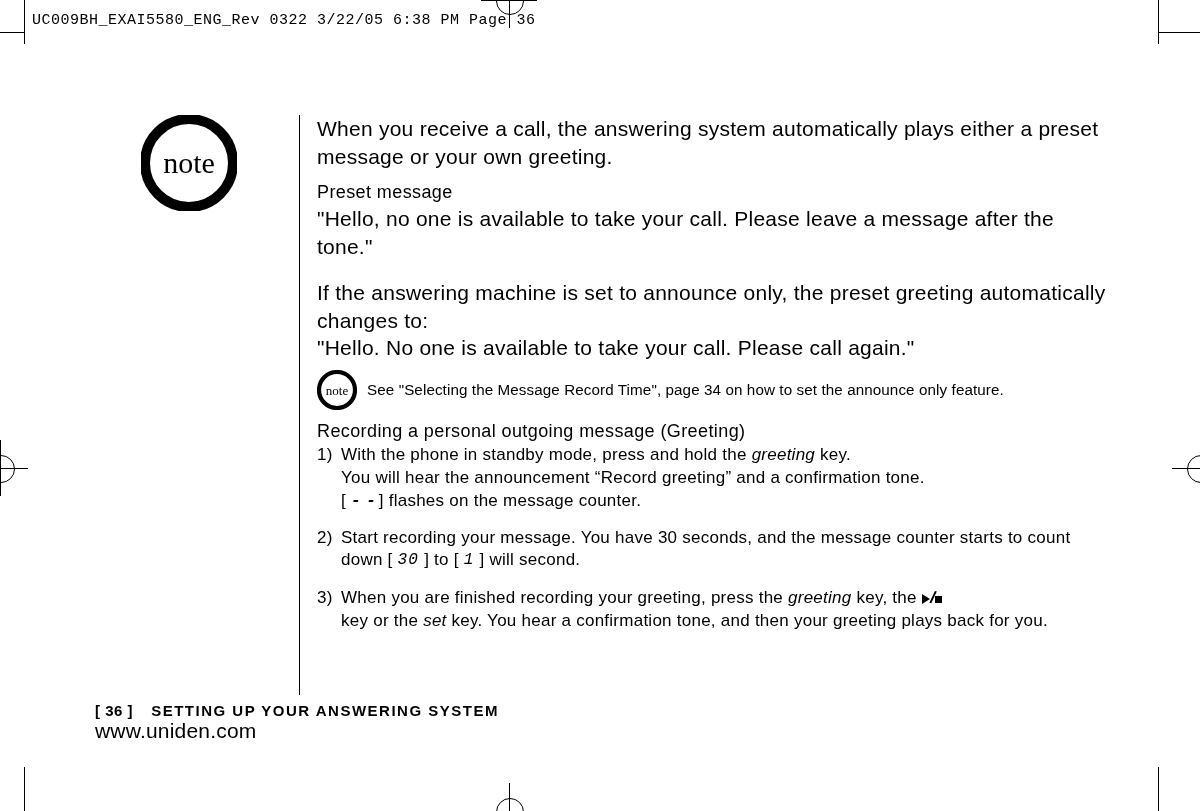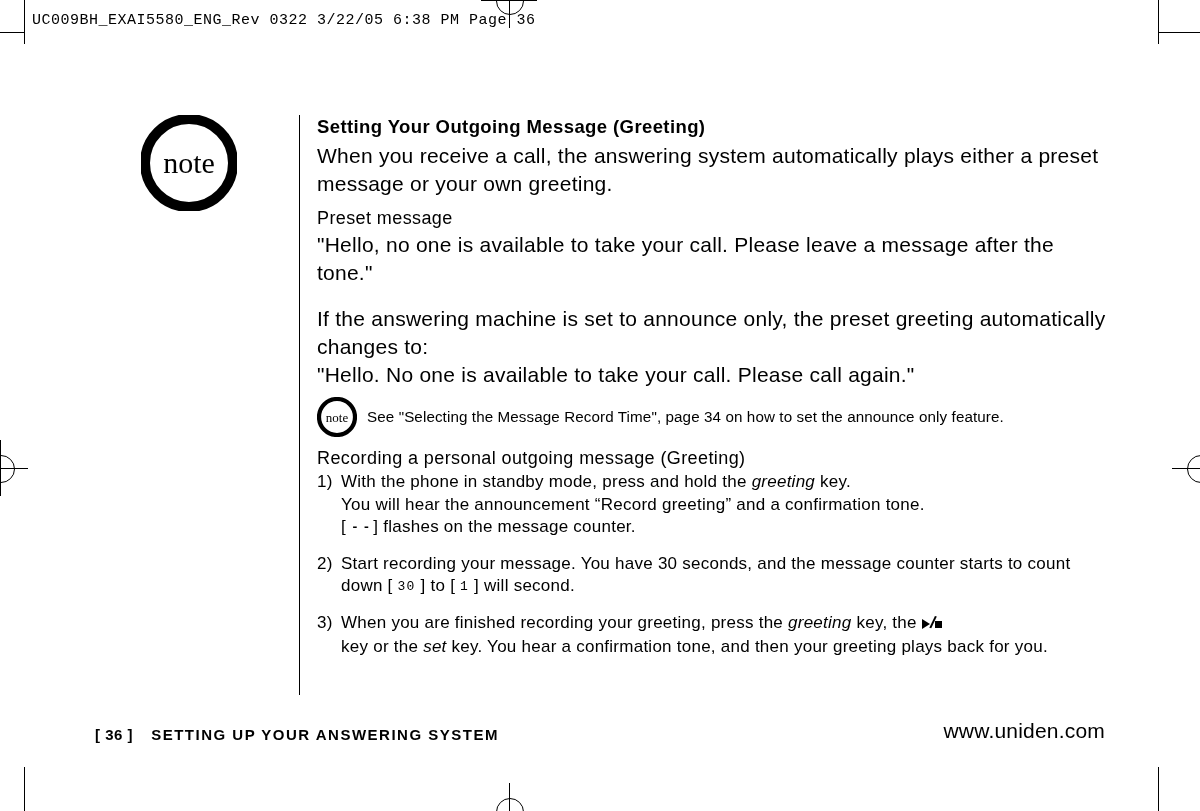--- a/index.html
+++ b/index.html
@@ -136,22 +136,23 @@
   .note-sm {
     width: 40px; height: 40px; flex: 0 0 40px;
   }
 
   ol.steps { list-style: none; padding: 0; margin: 0; }
   ol.steps li { position: relative; padding-left: 24px; margin: 0 0 14px 0; font-size: 17px; font-stretch: semi-condensed; letter-spacing: 0.25px; }
   ol.steps li .num { position: absolute; left: 0; top: 0; }
 
   .seg7 {
     font-family: "Courier New", monospace;
-    font-size: 13px;
+    font-size: 16px;
     letter-spacing: 1.2px;
+    font-style: italic;
     display: inline-block;
     transform: translateY(-1px);
   }
   .seg7.dash::after { content: "- -"; letter-spacing: -2px; font-weight: 700; }
 
   .ps-icon {
     display: inline-block;
     vertical-align: -1px;
   }
   .ps-icon .tri {
@@ -168,22 +169,23 @@
     display: inline-block; width: 7px; height: 7px; background: #000; transform: translateY(-1px);
   }
 
   .footer {
     position: absolute;
     left: 0;
     bottom: -28px;
     width: 100%;
     display: flex;
     justify-content: space-between;
-    align-items: flex-end;
+    align-items: flex-start;
     font-size: 15px;
+    flex-direction: column;
   }
   .footer .pgno { font-weight: 700; letter-spacing: 0.5px; }
   .footer .section { font-weight: 700; letter-spacing: 1.5px; font-size: 15px; margin-left: 14px; }
   .footer .url { font-size: 21px; letter-spacing: 0.2px; }
 
 </style>
 </head>
 <body>
 
 <div class="hdr">UC009BH_EXAI5580_ENG_Rev 0322  3/22/05  6:38 PM  Page 36</div>
@@ -223,21 +225,20 @@
   <aside class="sidebar">
     <div class="note-big">
       <svg width="96" height="96" viewBox="0 0 96 96">
         <circle cx="48" cy="48" r="44" fill="none" stroke="#000" stroke-width="10"></circle>
         <text x="48" y="58" text-anchor="middle" font-family="Georgia, 'Times New Roman', serif" font-size="30">note</text>
       </svg>
     </div>
   </aside>
 
   <main class="main">
-    <h2 class="h1">Setting Your Outgoing Message (Greeting)</h2>
     <p class="body">When you receive a call, the answering system automatically plays either a preset message or your own greeting.</p>
 
     <h3 class="h2">Preset message</h3>
     <p class="body" style="margin:0 0 18px 0">"Hello, no one is available to take your call. Please leave a message after the tone."</p>
 
     <p class="body" style="margin:0">If the answering machine is set to announce only, the preset greeting automatically changes to:</p>
     <p class="body" style="margin:0">"Hello. No one is available to take your call. Please call again."</p>
 
     <div class="inline-note">
       <div class="note-sm">

